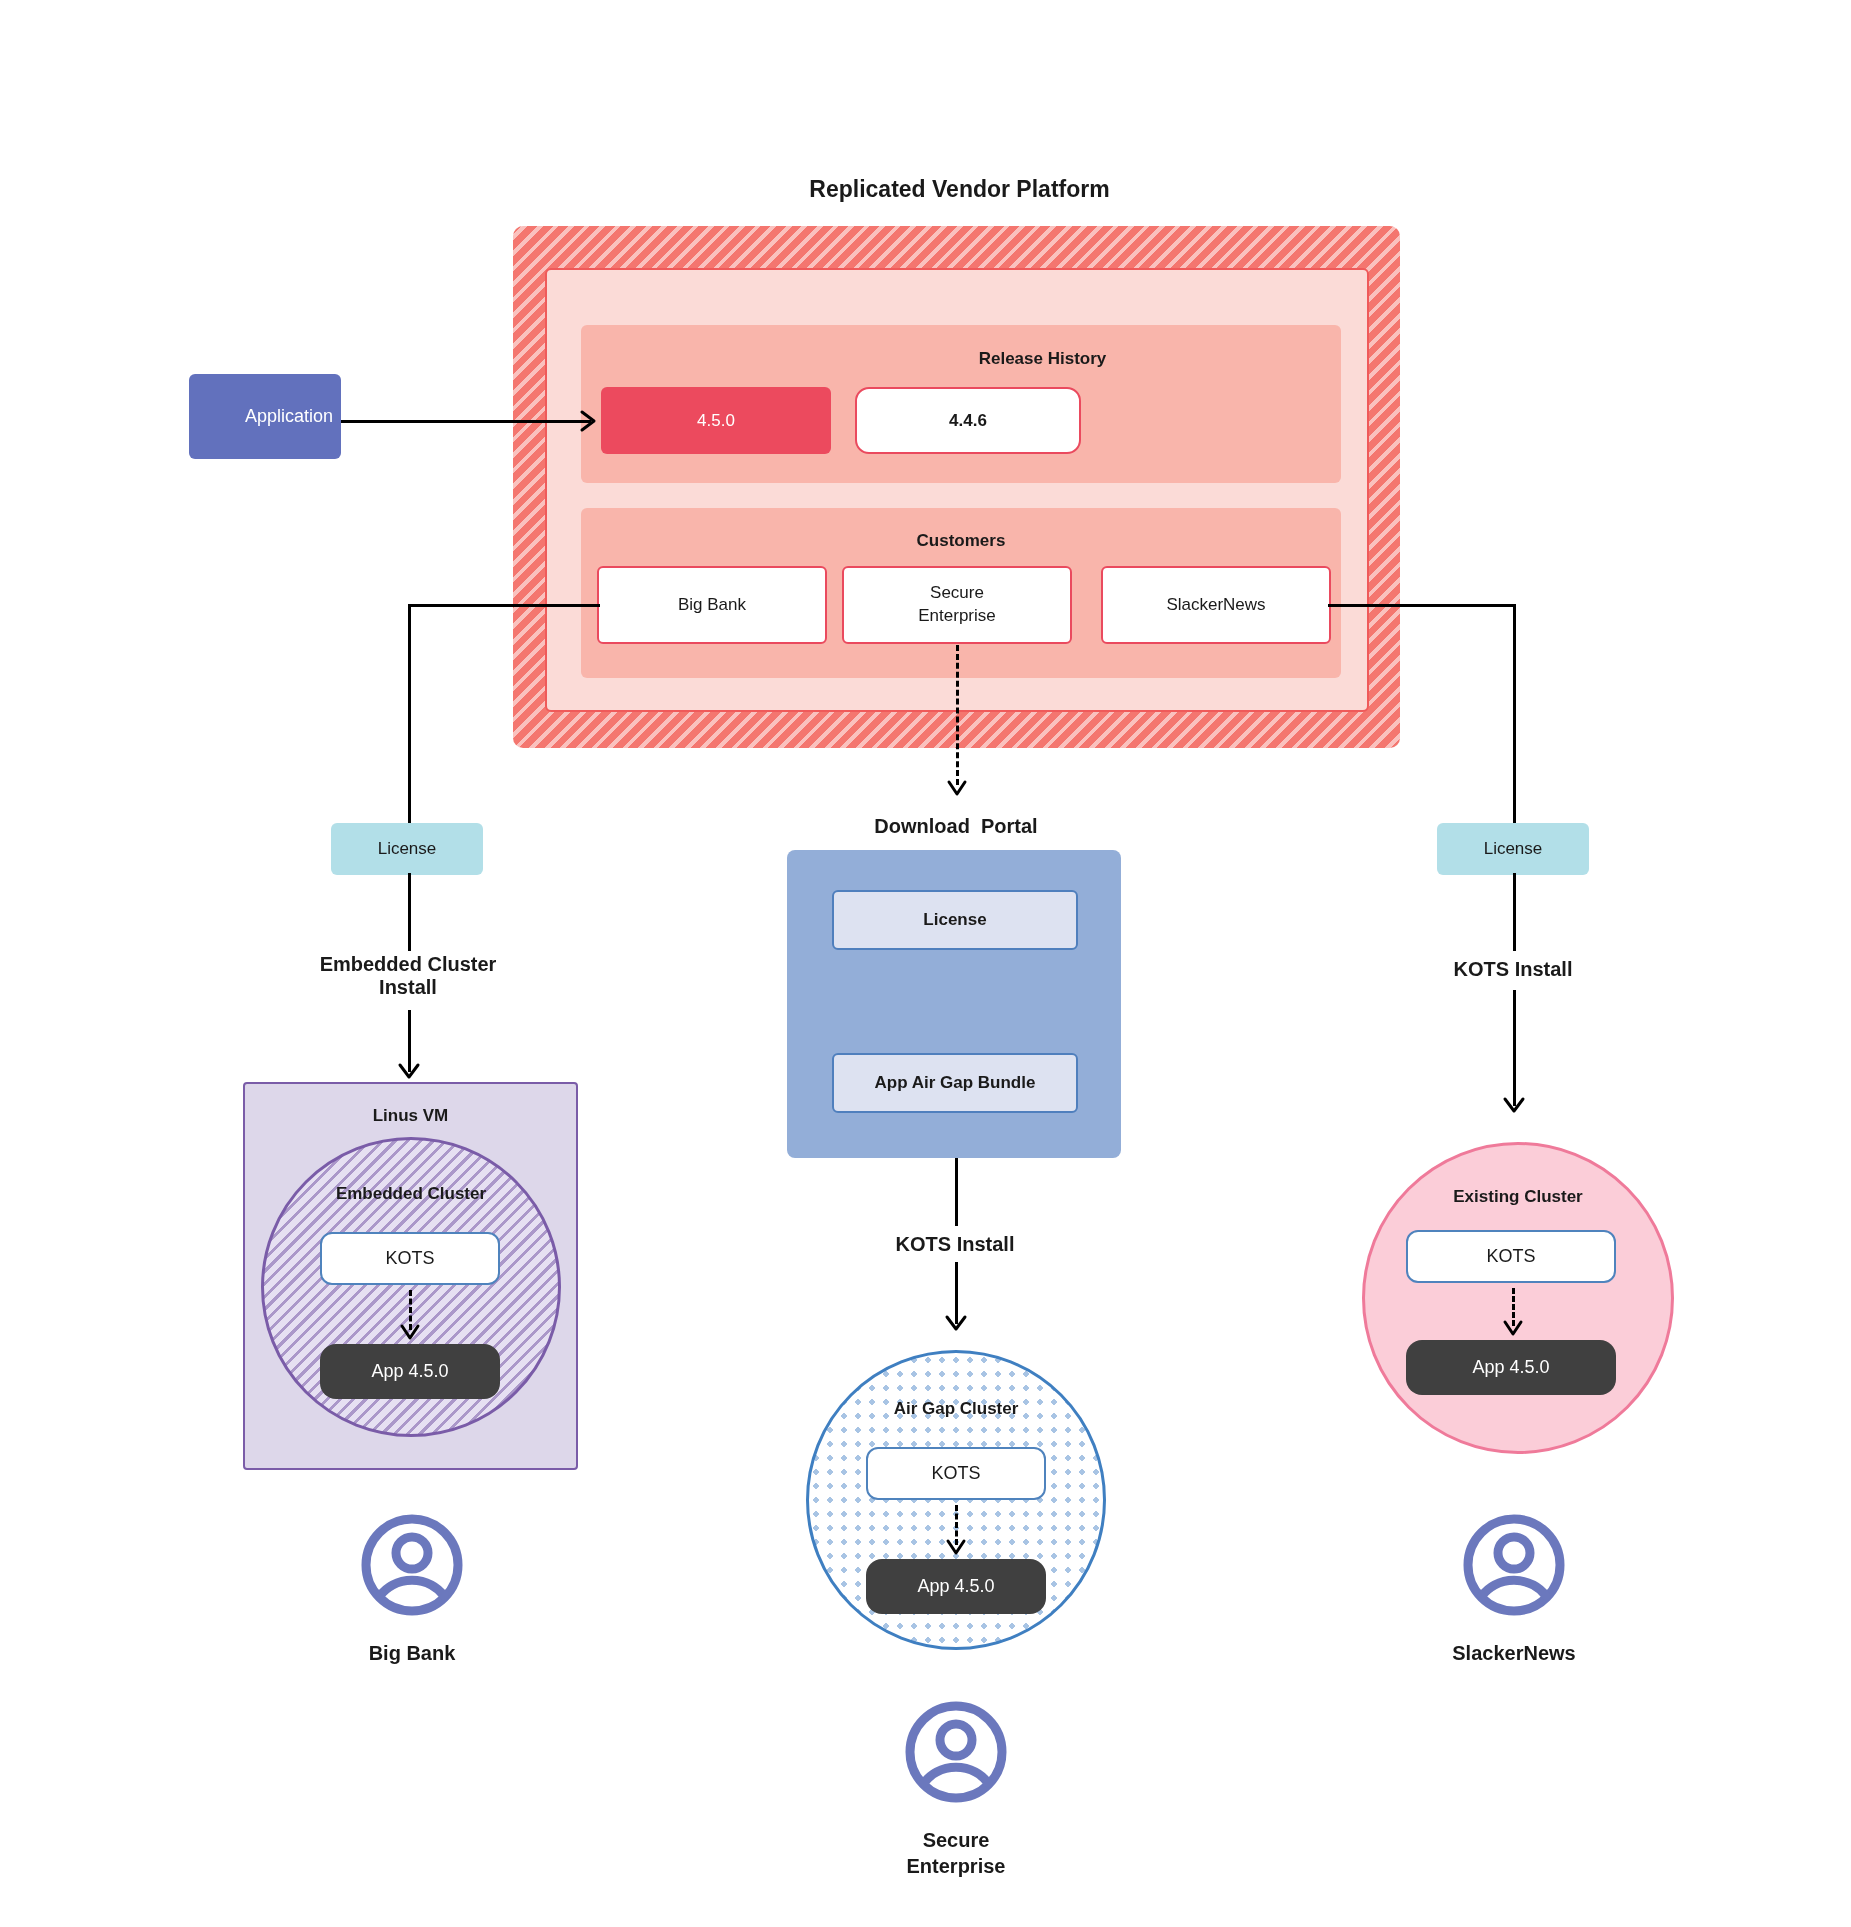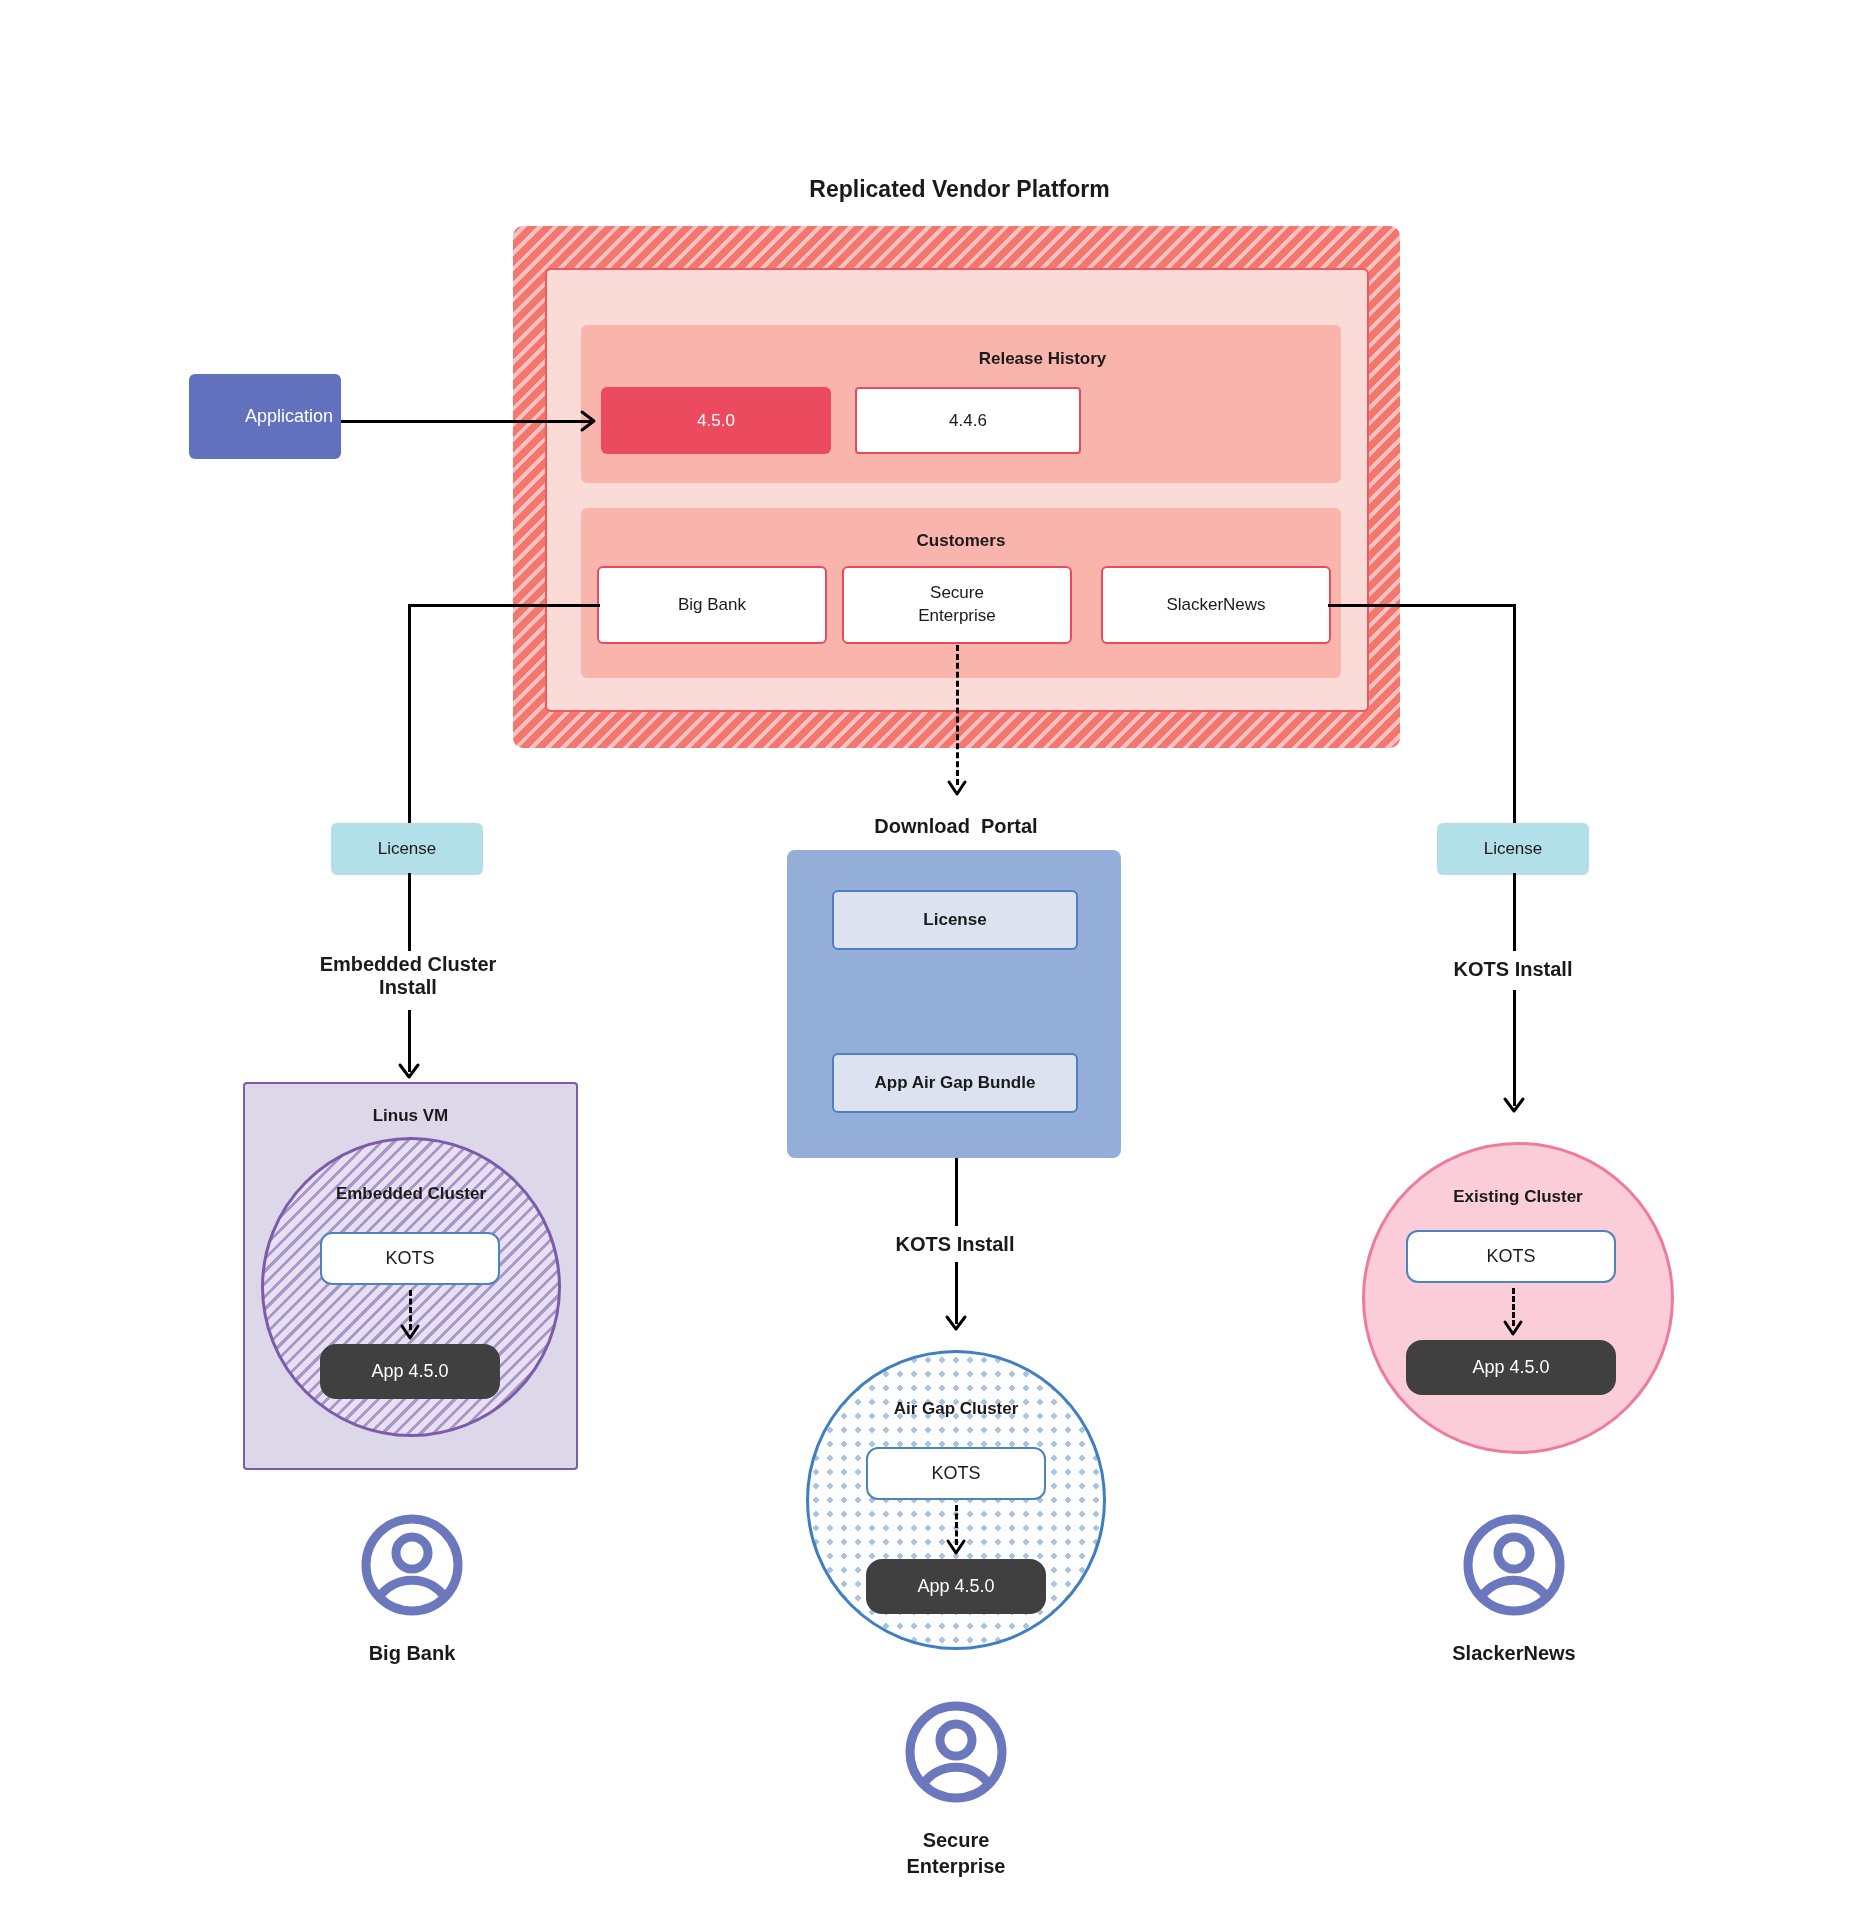--- a/index.html
+++ b/index.html
@@ -65,25 +65,26 @@
     border-radius: 6px;
     background: #f9b5ab;
   }
   .release-current {
     border-radius: 6px;
     background: #ec4a5e;
     color: #ffffff;
     font-size: 17px;
   }
   .release-old {
-    border-radius: 4px;
+    border-radius: 14px;
     background: #ffffff;
     border: 2px solid #ea4a5e;
     color: #1a1a1a;
     font-size: 17px;
+    font-weight: bold;
   }
   .customer-box {
     border-radius: 6px;
     background: #ffffff;
     border: 2px solid #ea4a5e;
     color: #1a1a1a;
     font-size: 17px;
     line-height: 1.35;
   }
 

